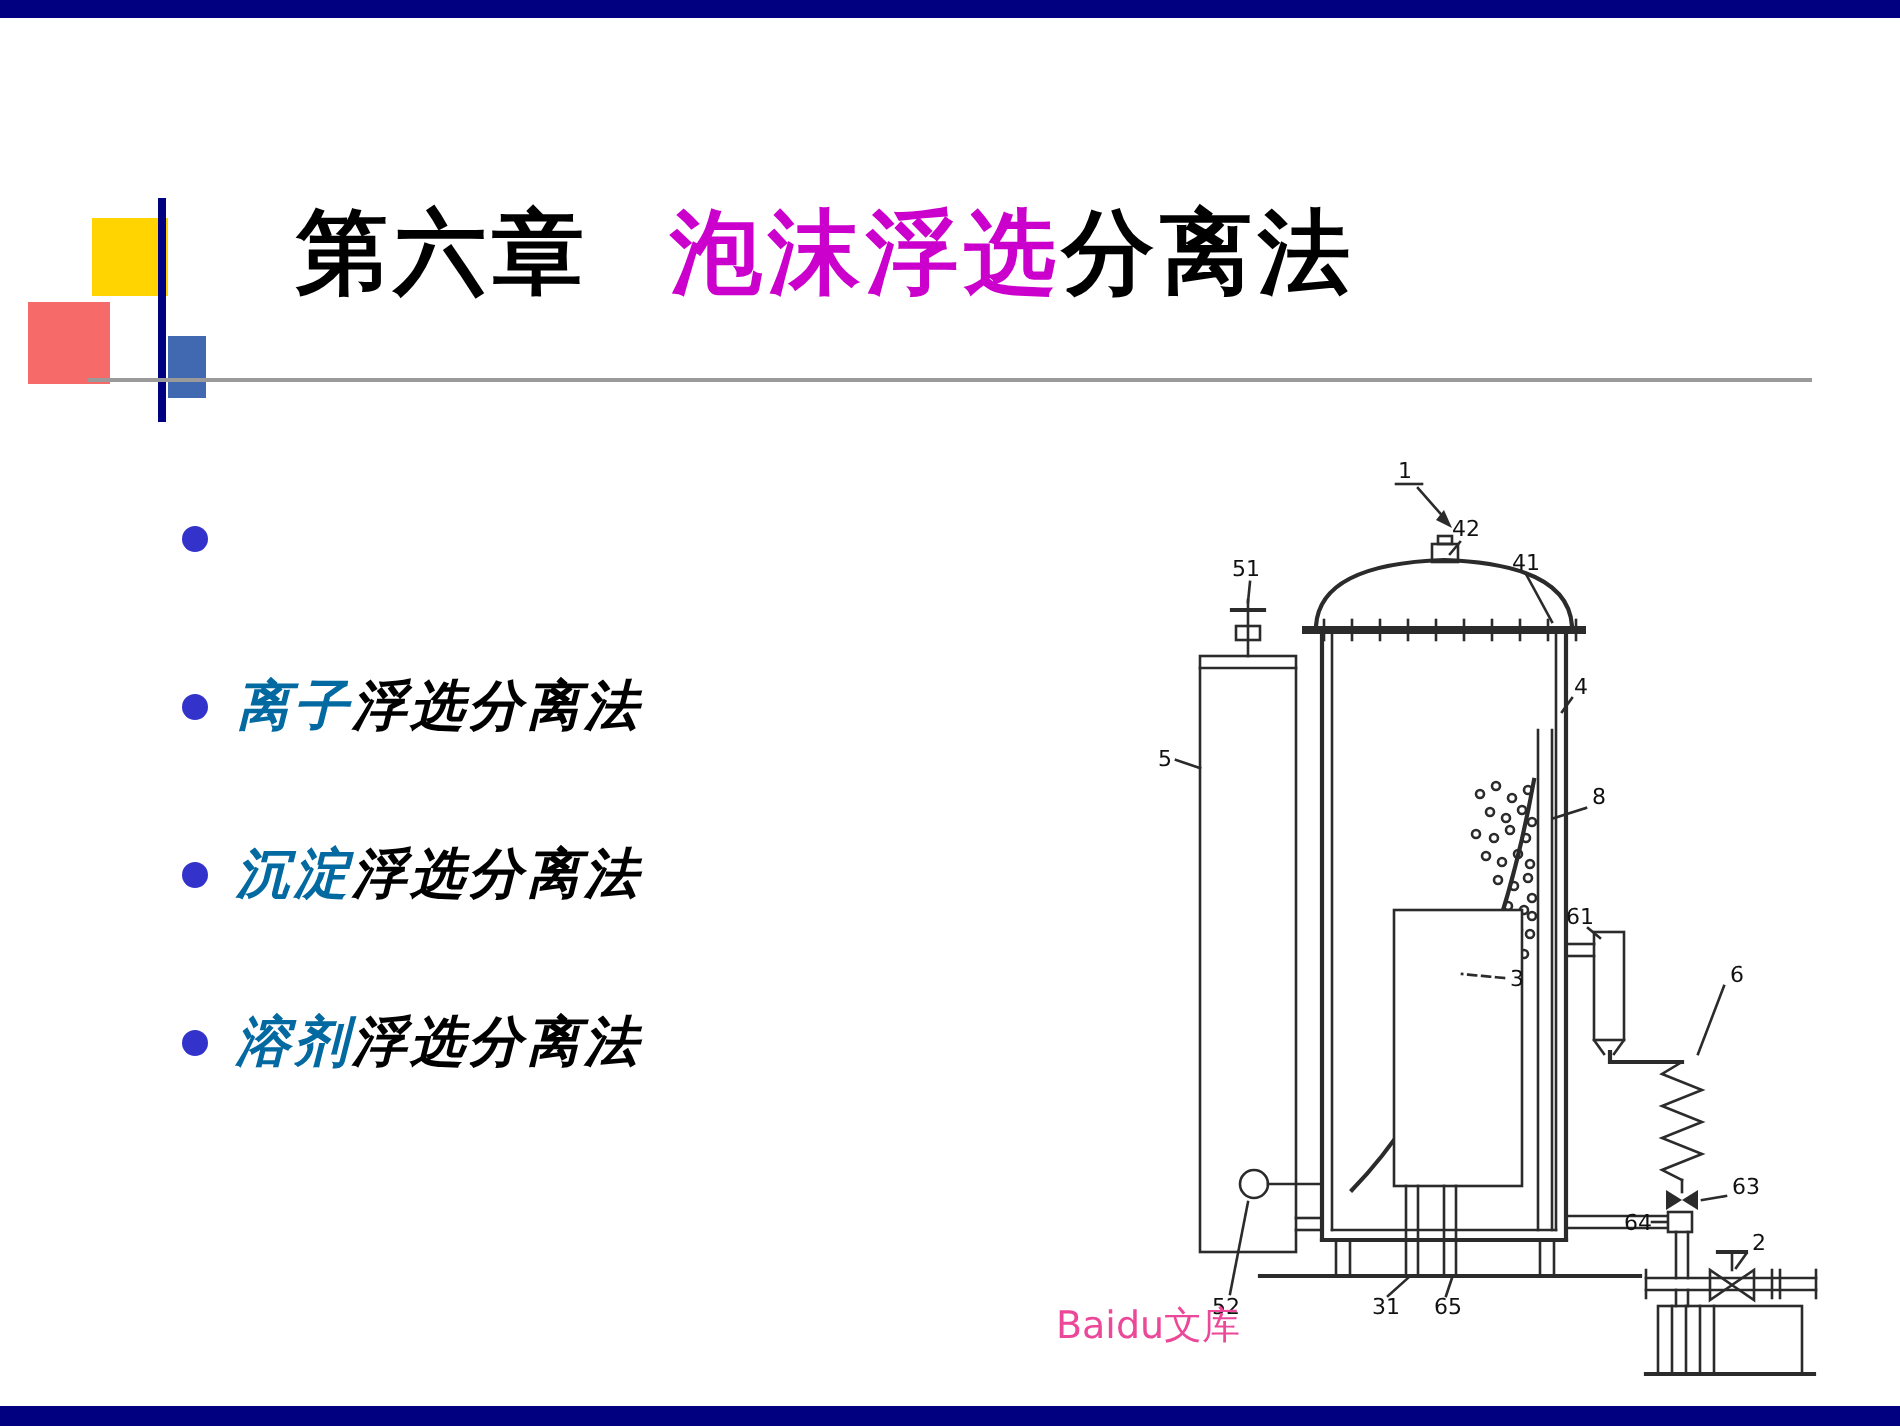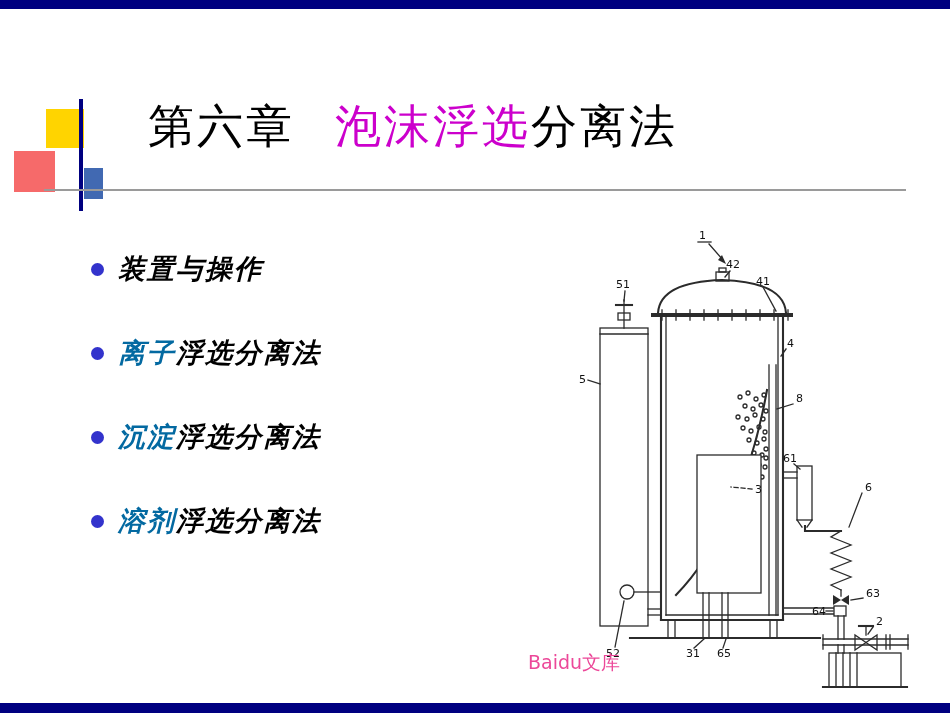--- a/index.html
+++ b/index.html
@@ -12,21 +12,21 @@
 
   
   .sq-yellow { position:absolute; left:46px; top:109px; width:38px; height:39px; background:#FFD400; }
   .sq-pink   { position:absolute; left:14px; top:151px; width:41px; height:41px; background:#F66A6A; }
   .sq-blue   { position:absolute; left:84px; top:168px; width:19px; height:31px; background:#4169B2; }
   .vline     { position:absolute; left:79px; top:99px;  width:4px;  height:112px; background:#000080; }
   .hline     { position:absolute; left:44px; top:189px; width:862px; height:2px; background:#9a9a9a; }
 
   .title {
     position:absolute; left:148px; top:96px; white-space:nowrap;
-    font-size:46px; font-weight:normal; color:#000; letter-spacing:3px;
+    font-size:46px; font-weight:bold; color:#000; letter-spacing:3px;
   }
   .title .chapter { margin-right:40px; }
   .title .hl { color:#CC00CC; }
 
   .bullets { position:absolute; left:91px; top:252px; list-style:none; margin:0; padding:0; }
   .bullets li { display:flex; align-items:center; height:34px; margin-bottom:50px; }
   .dot { width:13px; height:13px; border-radius:50%; background:#3333CC; margin-right:14px; flex:none; }
   .b-txt { font-size:27px; font-weight:bold; font-style:italic; color:#000; letter-spacing:2px; white-space:nowrap; }
   .b-txt.hl { color:#0369a1; }
 
@@ -57,21 +57,20 @@
   <div class="hline"></div>
 
   <div class="title">
     <span class="chapter">第六章</span><span class="hl">泡沫浮选</span><span>分离法</span>
   </div>
 
   <ul class="bullets">
     <li>
       <span class="dot"></span>
       <span class="b-txt hl"></span>
-        <span class="b-txt">装置与操作</span>
     </li>
     <li>
       <span class="dot"></span>
       <span class="b-txt hl">离子</span>
         <span class="b-txt">浮选分离法</span>
     </li>
     <li>
       <span class="dot"></span>
       <span class="b-txt hl">沉淀</span>
         <span class="b-txt">浮选分离法</span>

